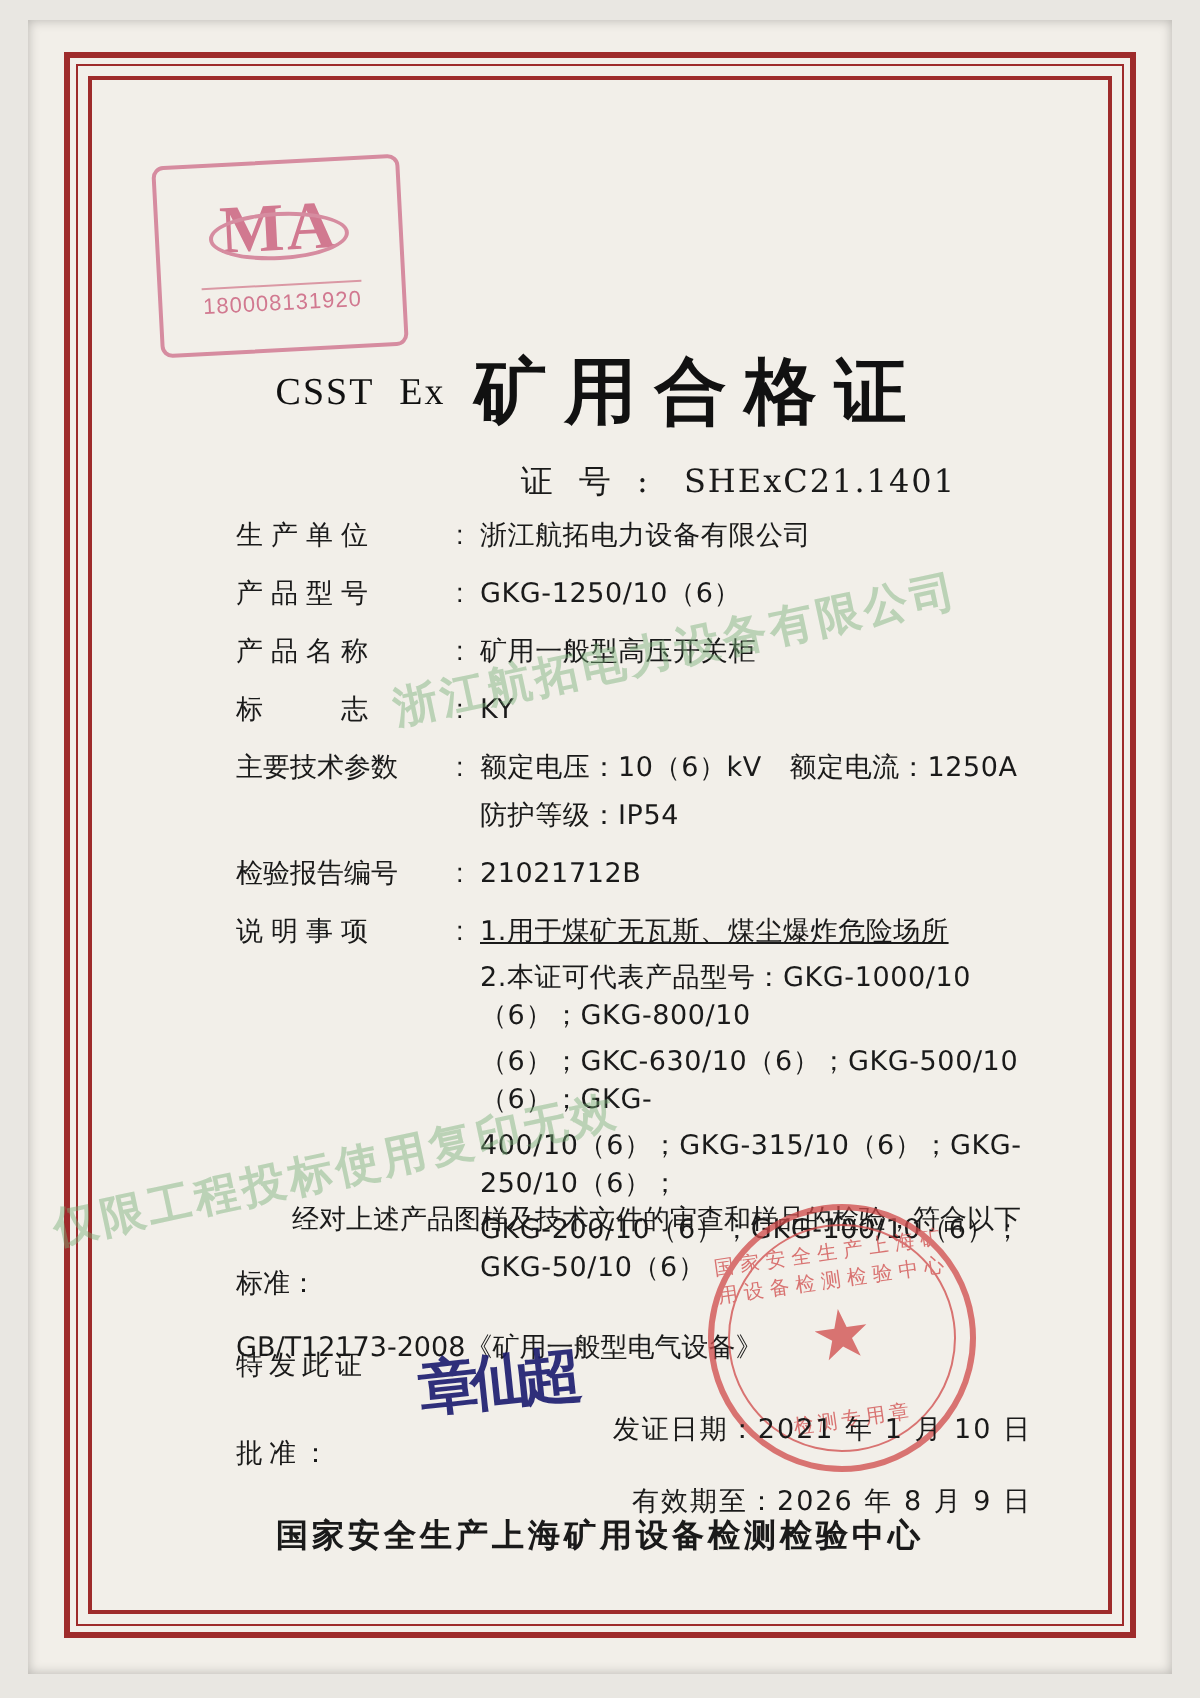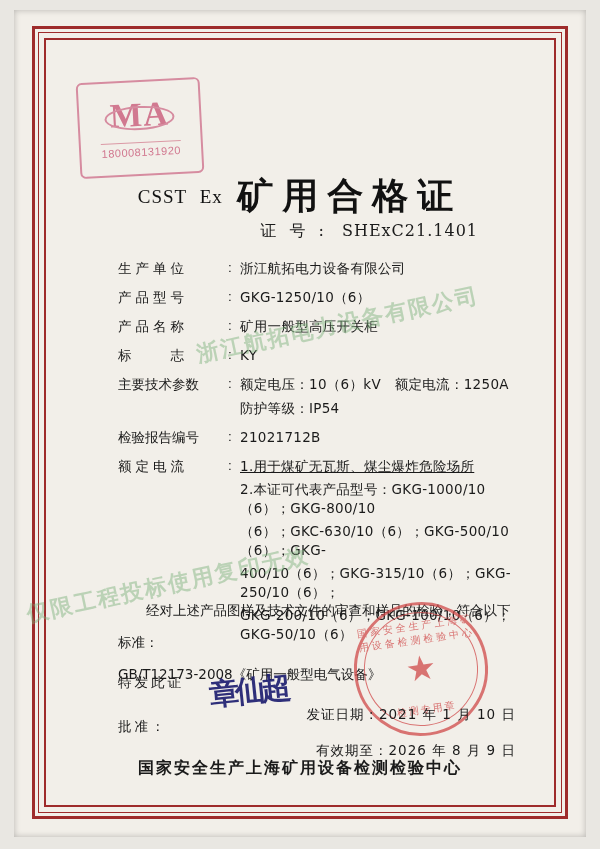--- a/index.html
+++ b/index.html
@@ -83,21 +83,21 @@
     font-family:"Liberation Serif", serif;
     font-size:19px;letter-spacing:1px;vertical-align:middle;color:#111;margin-top:34px;
   }
   .title-main{
     font-family:"DejaVu Serif", serif;
     font-size:36px;font-weight:bold;letter-spacing:9px;vertical-align:middle;
     color:#111;margin-left:10px;
   }
 
   .cert-no{
-    position:absolute;right:62px;top:167px;
+    position:absolute;right:62px;top:177px;
     font-size:16px;letter-spacing:1px;
     font-family:"DejaVu Serif", serif;
   }
   .cert-no .lbl{letter-spacing:4px;}
 
   
   .fields{position:absolute;left:58px;right:20px;top:205px;}
   .row{display:flex;margin-bottom:11px;font-size:13.5px;line-height:18px;}
   .row .lbl{
     width:110px;flex:0 0 110px;
@@ -250,21 +250,21 @@
           </span>
         </div>
 
         <div class="row" style="margin-top:4px;justify-content:space-between;">
           <span class="lbl" style="letter-spacing:0;">检验报告编号</span>
           <span class="colon">:</span>
           <span class="val">21021712B</span>
         </div>
 
         <div class="row">
-          <span class="lbl">额定电流</span>
+          <span class="lbl">说明事项</span>
           <span class="colon">:</span>
           <span class="val">
             <span class="notes-line" style="display:block;text-decoration:underline;">1.用于煤矿无瓦斯、煤尘爆炸危险场所</span>
             <span class="notes-line" style="display:block;">2.本证可代表产品型号：GKG-1000/10（6）；GKG-800/10</span>
             <span class="notes-line notes-indent" style="display:block;">（6）；GKC-630/10（6）；GKG-500/10（6）；GKG-</span>
             <span class="notes-line notes-indent" style="display:block;">400/10（6）；GKG-315/10（6）；GKG-250/10（6）；</span>
             <span class="notes-line notes-indent" style="display:block;">GKG-200/10（6）；GKG-100/10（6）；GKG-50/10（6）</span>
           </span>
         </div>
       </div>

